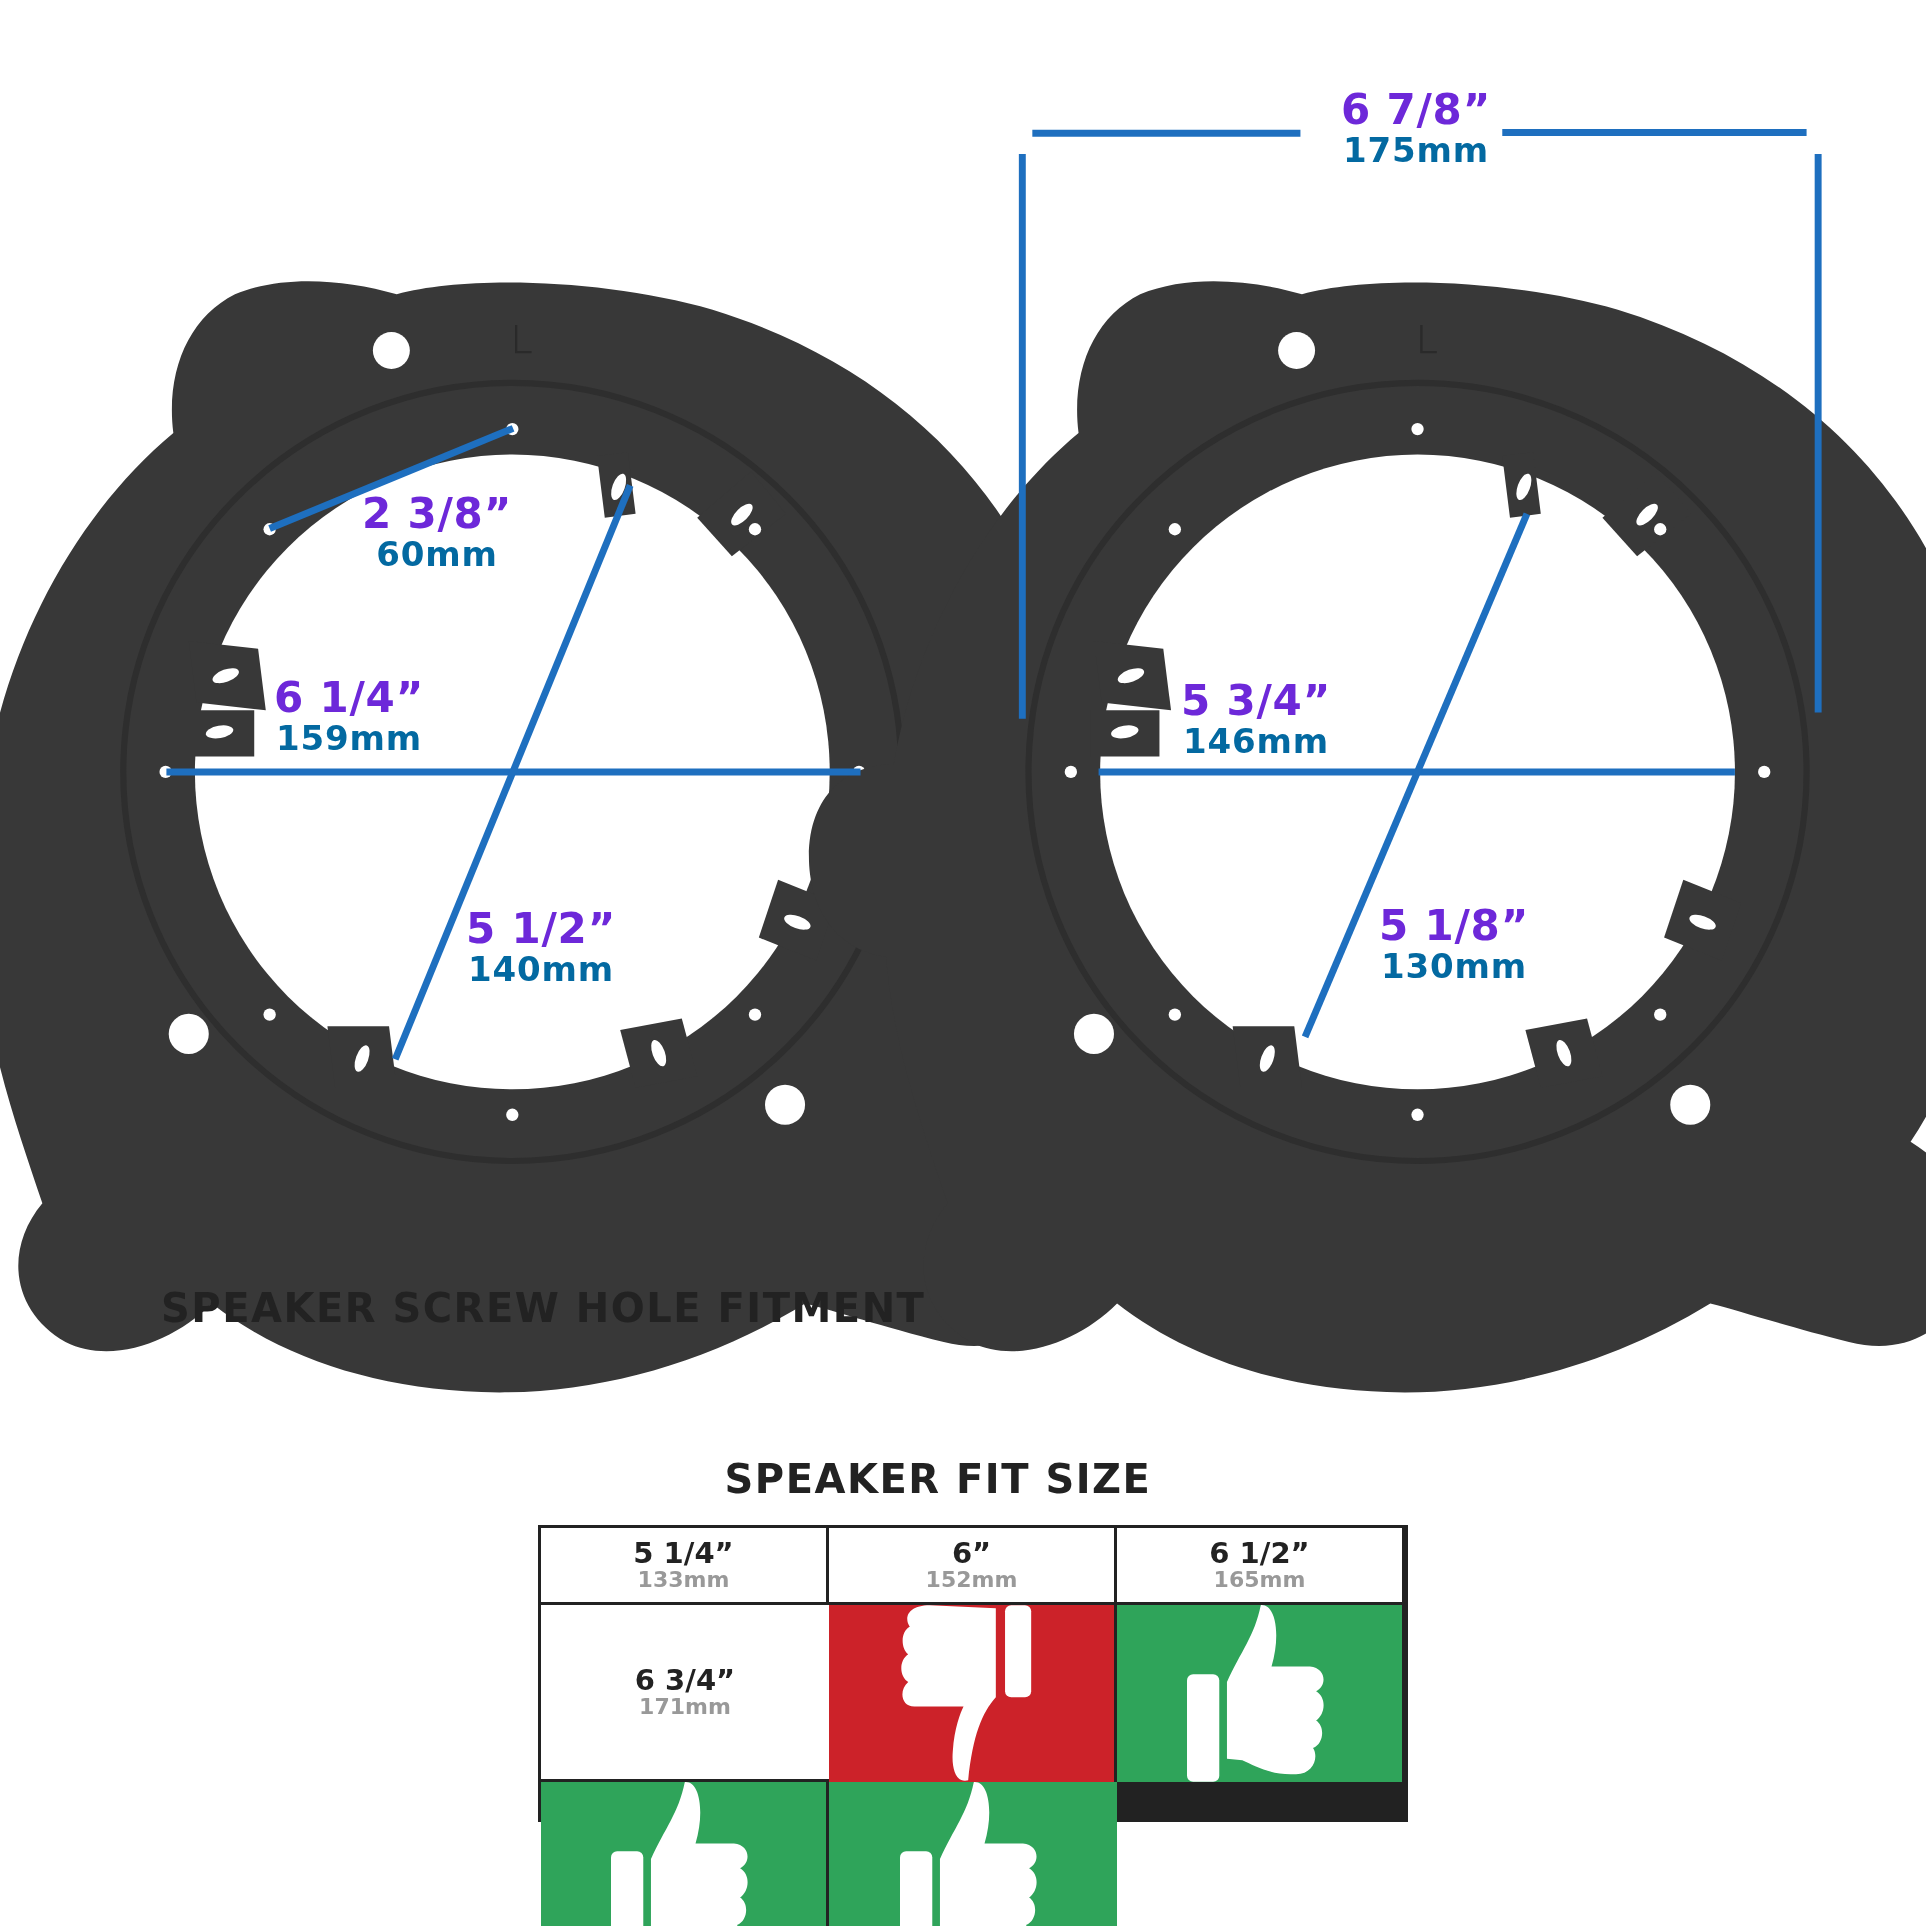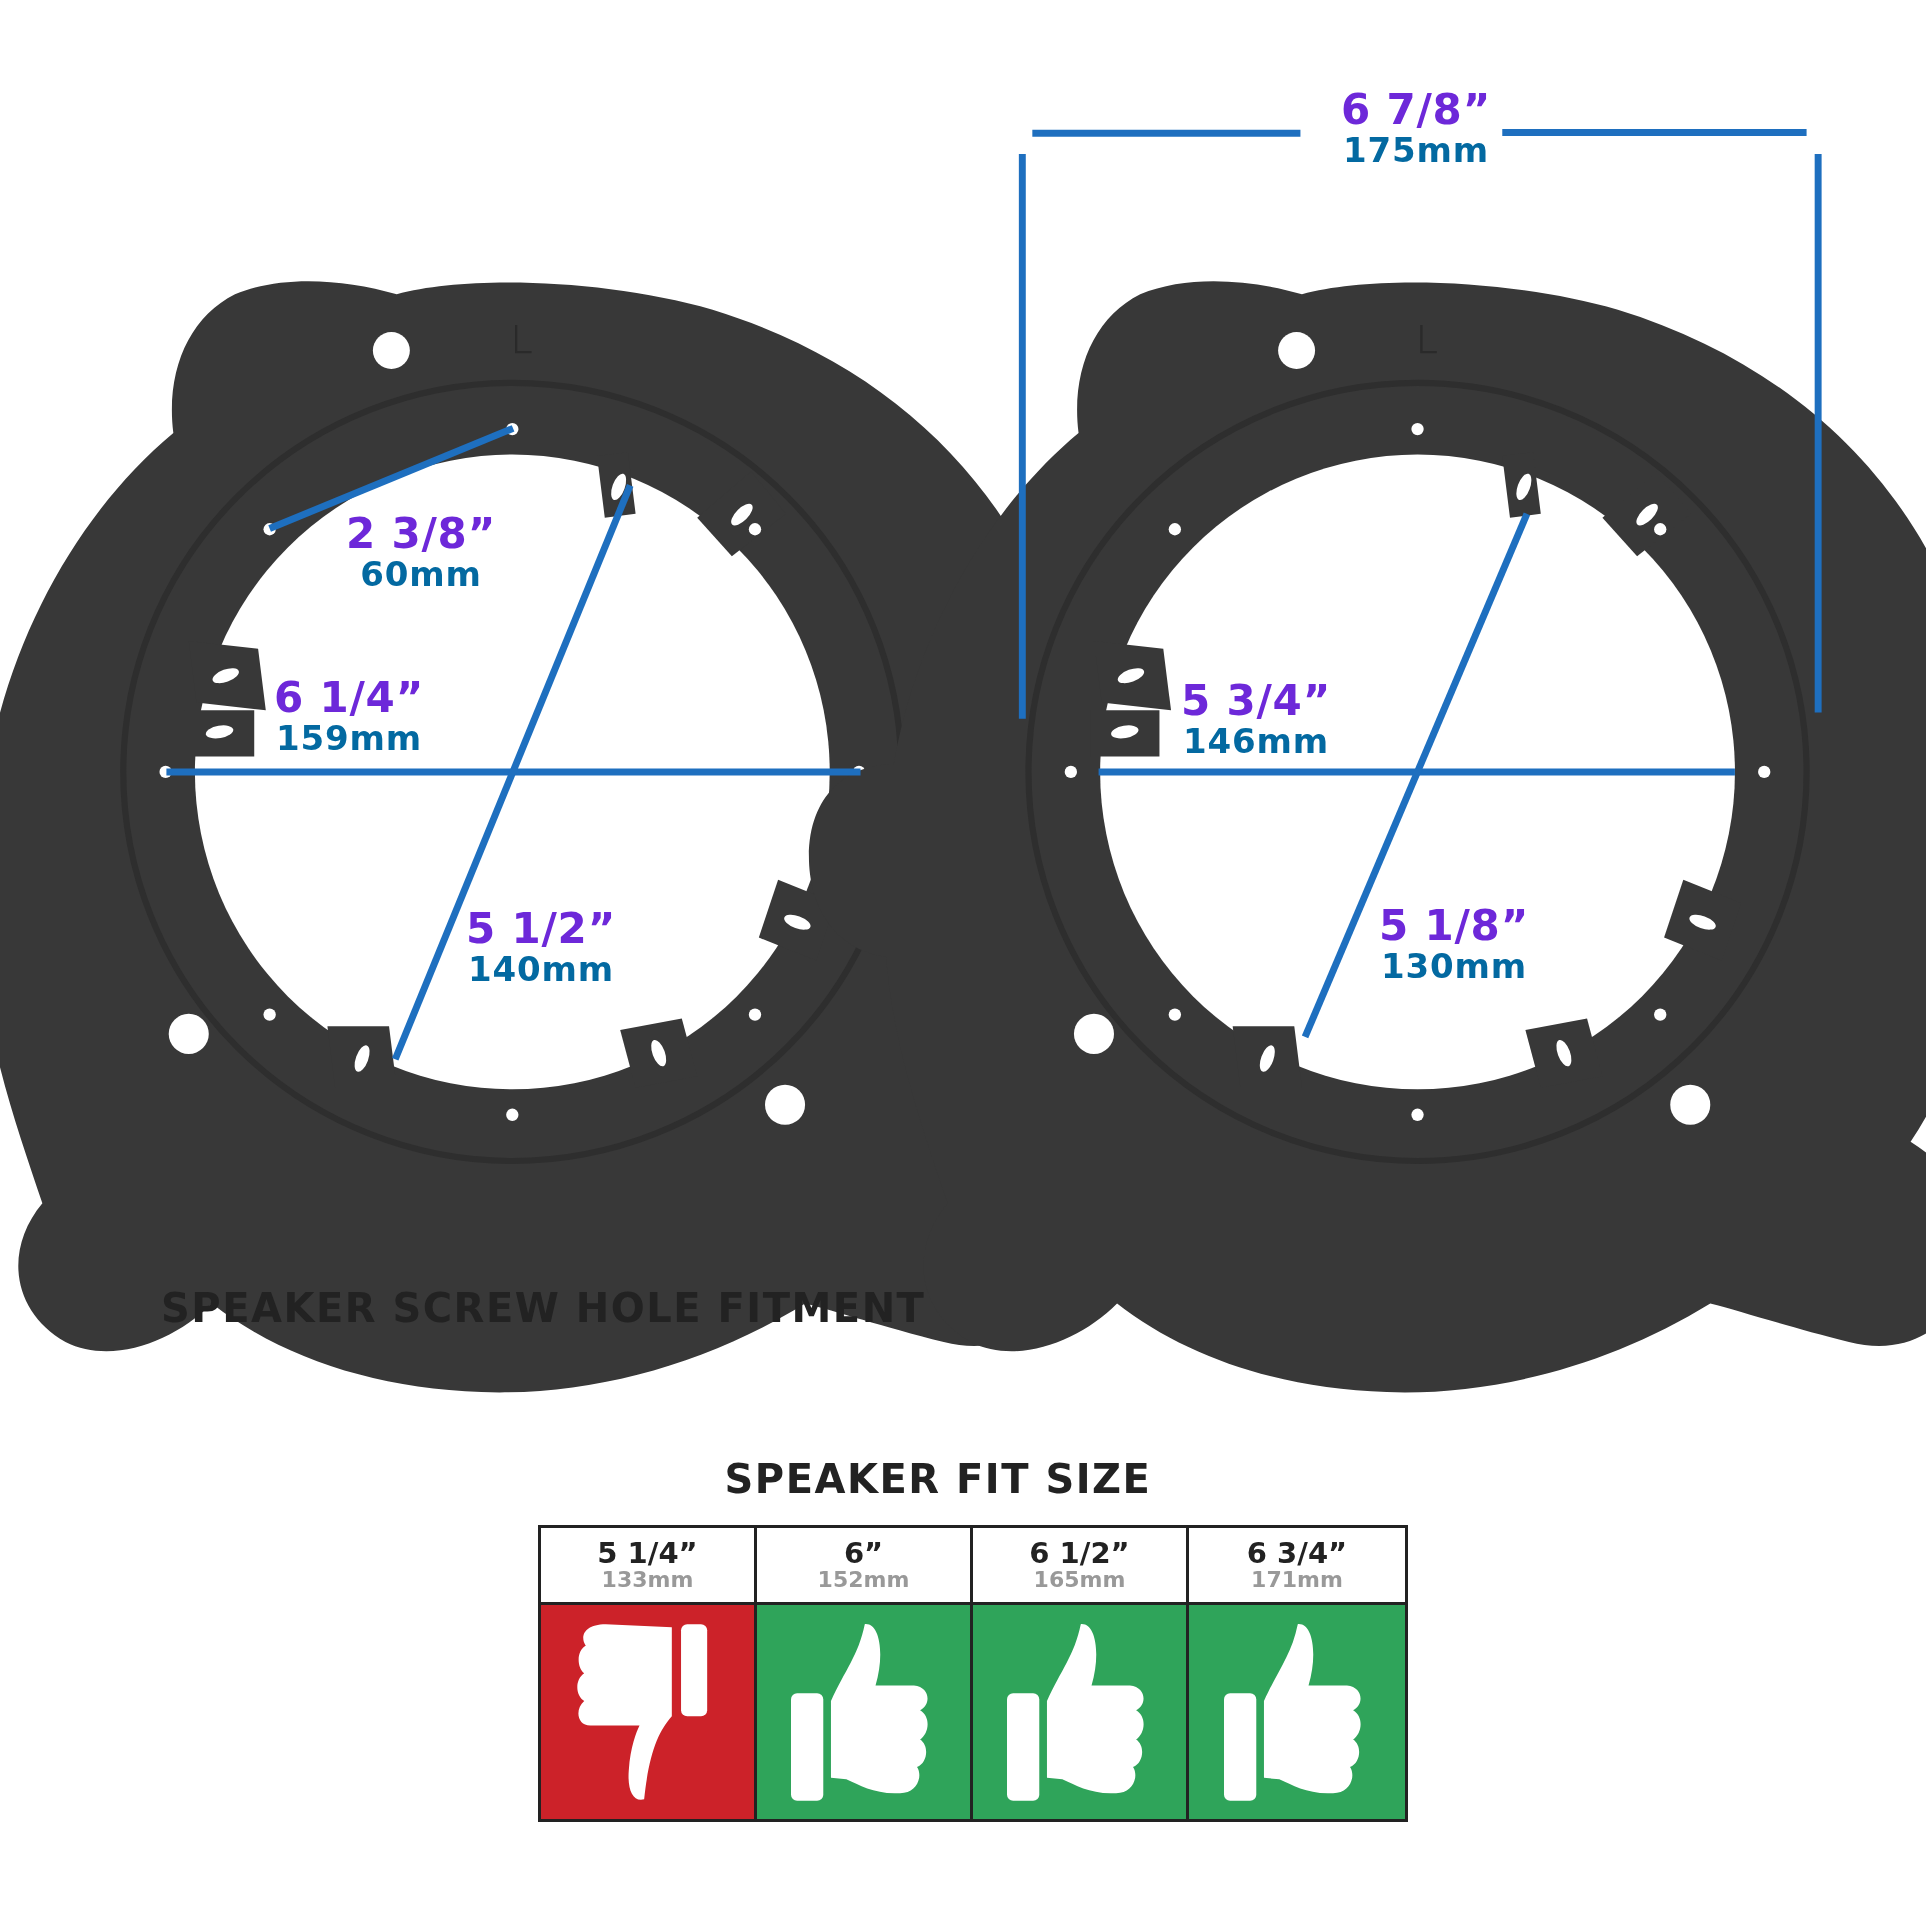--- a/index.html
+++ b/index.html
@@ -3,21 +3,21 @@
 <meta charset="utf-8">
 <style>
   html, body { margin:0; padding:0; background:#ffffff; }
   body { width:1926px; height:1926px; position:relative; overflow:hidden; font-family:"DejaVu Sans", sans-serif; }
   .stage { position:absolute; left:0; top:0; width:1926px; height:1926px; }
   .label { position:absolute; text-align:center; line-height:1; white-space:nowrap; }
   .dim-in { font-weight:bold; color:#6d28d9; font-size:42px; letter-spacing:0.8px; }
   .dim-mm { font-weight:bold; color:#0369a1; font-size:34px; letter-spacing:0.8px; margin-top:1.5px; }
   .caption { position:absolute; font-weight:bold; color:#222222; font-size:40px; letter-spacing:1.5px; white-space:nowrap; line-height:1; }
   .fit-title { position:absolute; left:0; width:1876px; top:1459px; text-align:center; font-weight:bold; color:#222; font-size:40px; letter-spacing:1.5px; line-height:1; }
-  .fit-table { position:absolute; left:538px; top:1525px; width:870px; height:297px; border:3.1px solid #222; box-sizing:border-box; display:grid; grid-template-columns:repeat(4,1fr); grid-template-rows:77px 1fr; background:#222; gap:0; }
+  .fit-table { position:absolute; left:538px; top:1525px; width:870px; height:297px; border:3.1px solid #222; box-sizing:border-box; display:grid; grid-template-columns:repeat(3,1fr); grid-template-rows:77px 1fr; background:#222; gap:0; }
   .fit-head { background:#fff; display:flex; flex-direction:column; align-items:center; justify-content:center; border-right:3.1px solid #222; border-bottom:3.9px solid #222; }
   .fit-head:nth-child(4) { border-right:none; }
   .fit-head .in { font-weight:bold; color:#222; font-size:29px; line-height:1.05; }
   .fit-head .mm { font-weight:bold; color:#999999; font-size:22px; line-height:1.1; }
   .fit-cell { display:flex; align-items:center; justify-content:center; border-right:3.1px solid #222; }
   .fit-cell:nth-child(8) { border-right:none; }
   .fit-cell svg { width:146px; height:177px; }
 </style>
 </head>
 <body>
@@ -91,21 +91,21 @@
     <g stroke="#1e6fbf" stroke-width="9" stroke-linecap="butt">
       <line x1="1426" y1="1002" x2="2252" y2="1002"></line>
       <line x1="1982" y1="667" x2="1694" y2="1346"></line>
       <line x1="1340" y1="173" x2="1688" y2="173"></line>
       <line x1="1950" y1="172" x2="2345" y2="172"></line>
       <line x1="1327" y1="200" x2="1327" y2="933"></line>
       <line x1="2360" y1="200" x2="2360" y2="925"></line>
     </g>
   </svg>
 
-  <div class="label" style="left:346px; top:493px;margin-top:20px;">
+  <div class="label" style="left:362px; top:493px;">
     <div class="dim-in">2 3/8”</div>
     <div class="dim-mm">60mm</div>
   </div>
   <div class="label" style="left:274px; top:677px;">
     <div class="dim-in">6 1/4”</div>
     <div class="dim-mm">159mm</div>
   </div>
   <div class="label" style="left:466px; top:908px;">
     <div class="dim-in">5 1/2”</div>
     <div class="dim-mm">140mm</div>

